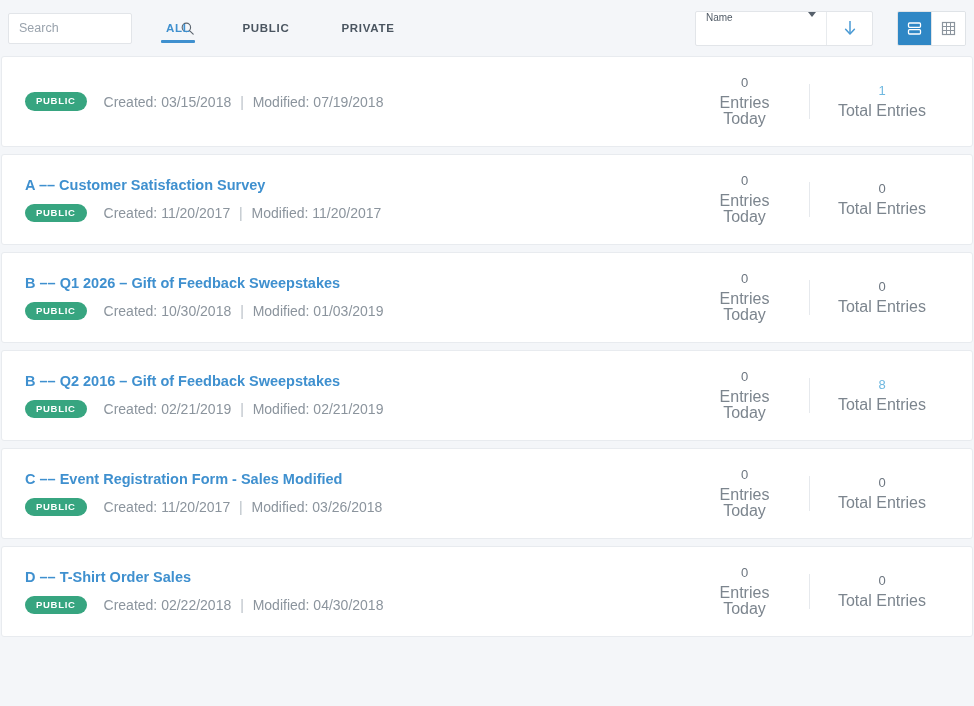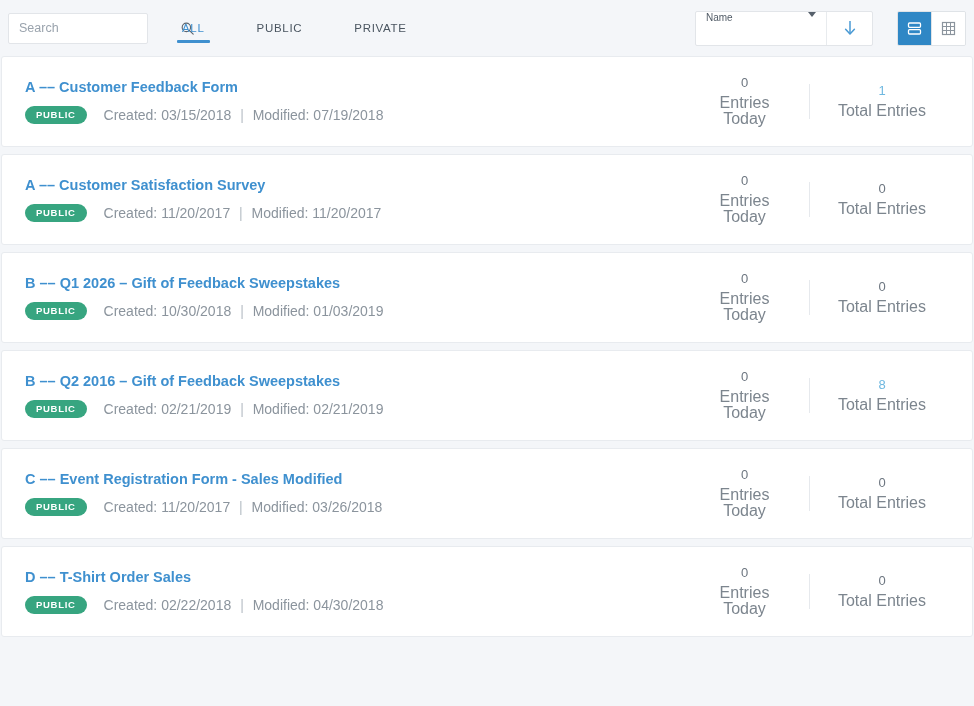--- a/index.html
+++ b/index.html
@@ -19,21 +19,21 @@
   .toolbar {
     height: 56px;
     display: flex;
     align-items: center;
     background: #f4f6f9;
     position: relative;
   }
 
   .search-wrap {
     margin-left: 8px;
-    width: 140px;
+    width: 124px;
     height: 31px;
     background: #ffffff;
     border: 1px solid #e2e5e9;
     border-radius: 2px;
     display: flex;
     align-items: center;
     padding: 0 8px 0 10px;
     box-sizing: border-box;
   }
   .search-input {
@@ -50,21 +50,21 @@
   .search-icon { width: 15px; height: 15px; flex: none; display: block; }
 
   .tabs {
     display: flex;
     align-items: center;
     margin-left: 32px;
     height: 56px;
   }
   .tab {
     font-size: 11.5px;
-    font-weight: normal;
+    font-weight: bold;
     letter-spacing: 0.7px;
     color: #4a5560;
     padding: 0 2px;
     margin-right: 48px;
     height: 56px;
     display: flex;
     align-items: center;
     position: relative;
     cursor: pointer;
     user-select: none;
@@ -271,21 +271,20 @@
       </div>
     </div>
 
   </div>
 </div>
 
 <div class="list">
 
   <div class="form-card">
     <div class="card-main">
-      <div class="form-title">A –– Customer Feedback Form</div>
       <div class="meta-row">
         <span class="badge">PUBLIC</span>
         <span class="dates">
           <span>Created:</span>
           <span>03/15/2018</span>
           <span class="sep">|</span>
           <span>Modified:</span>
           <span>07/19/2018</span>
         </span>
       </div>

